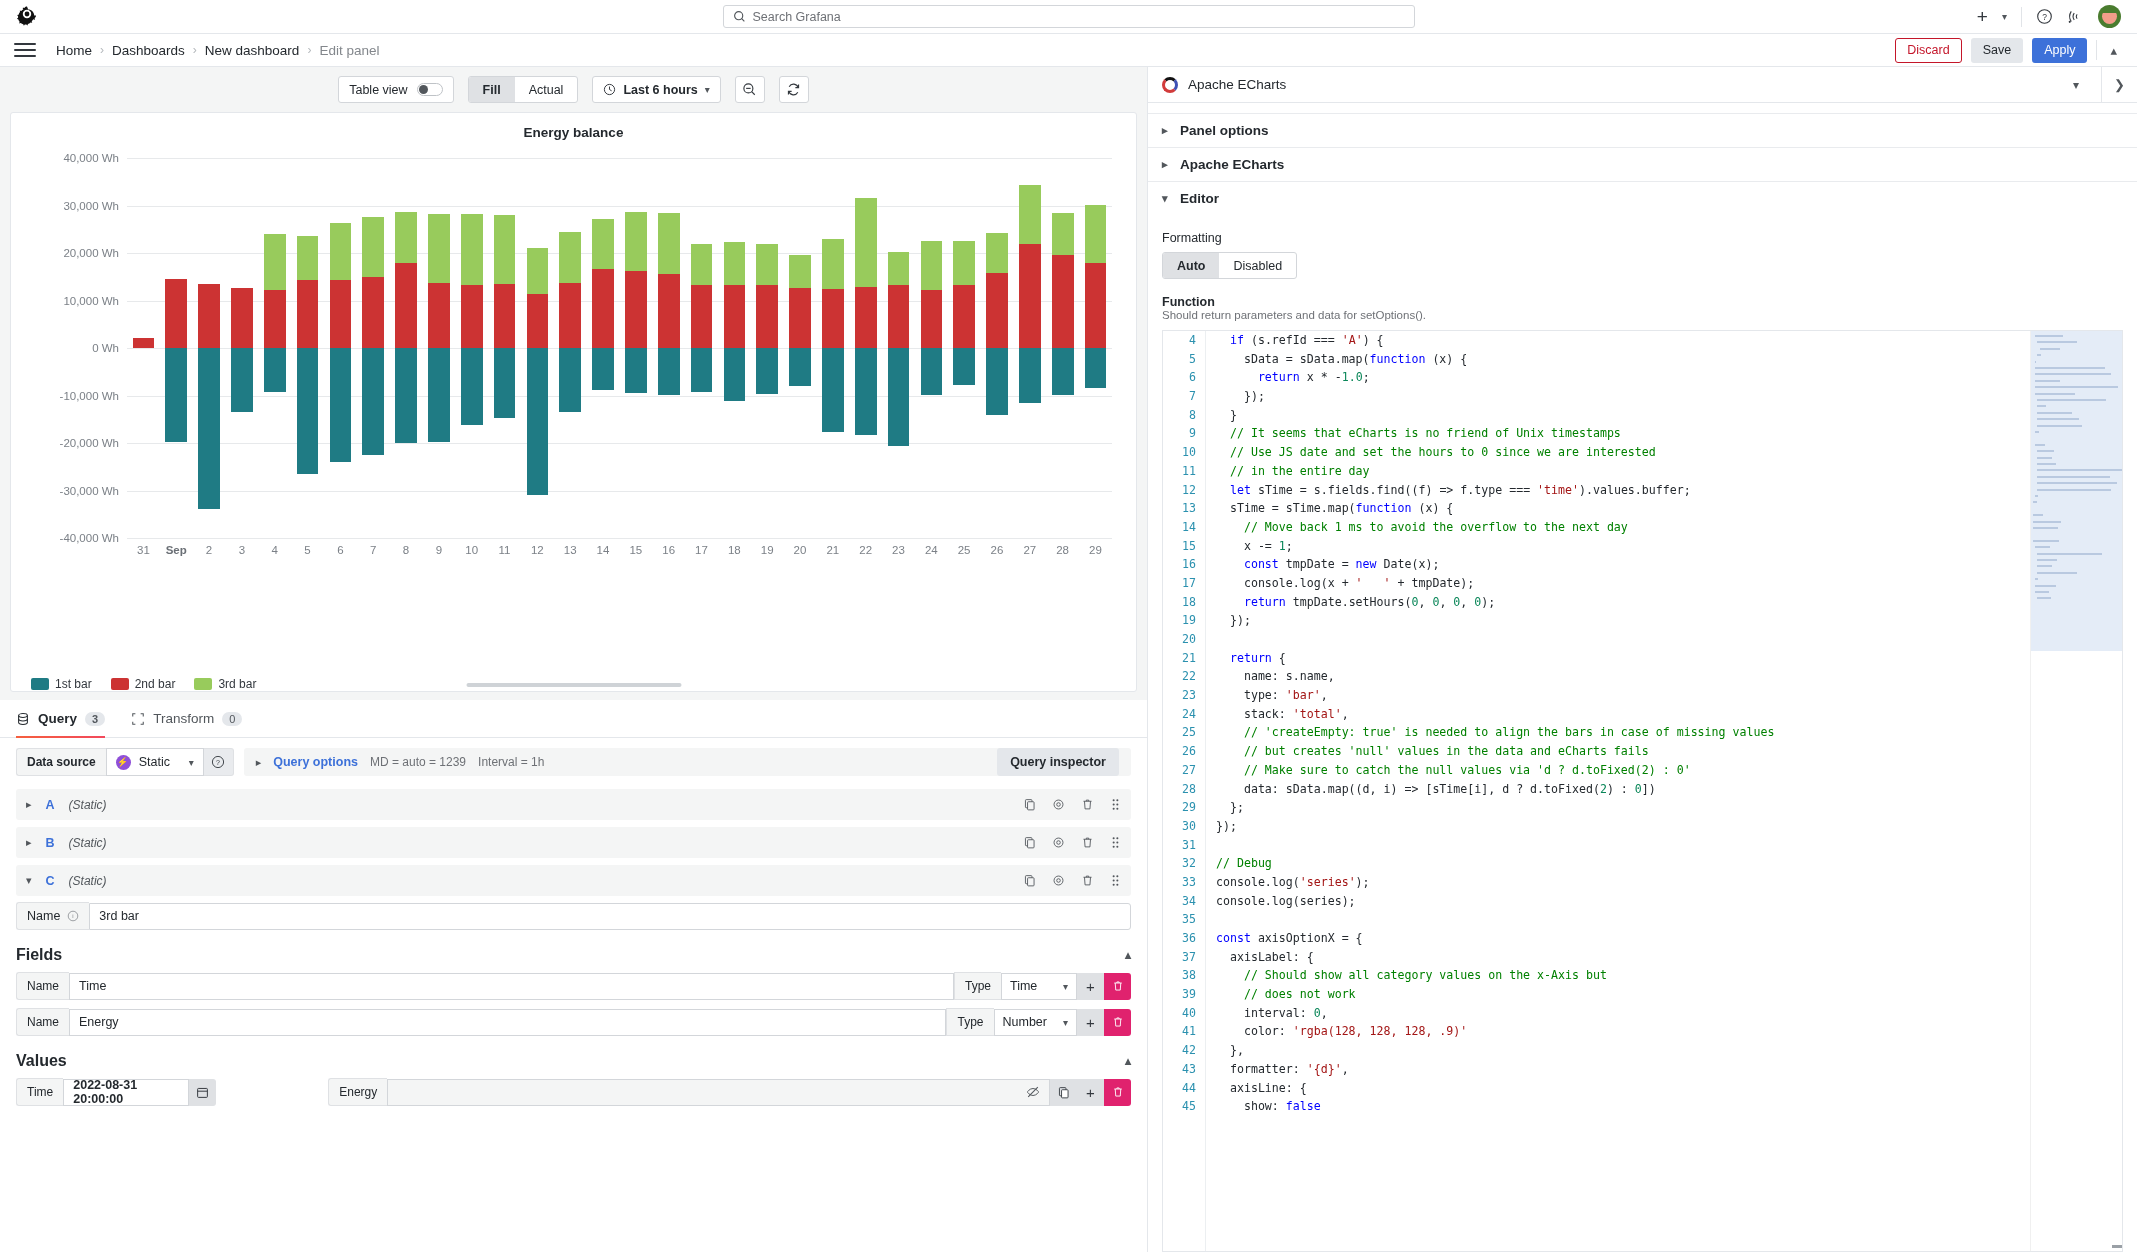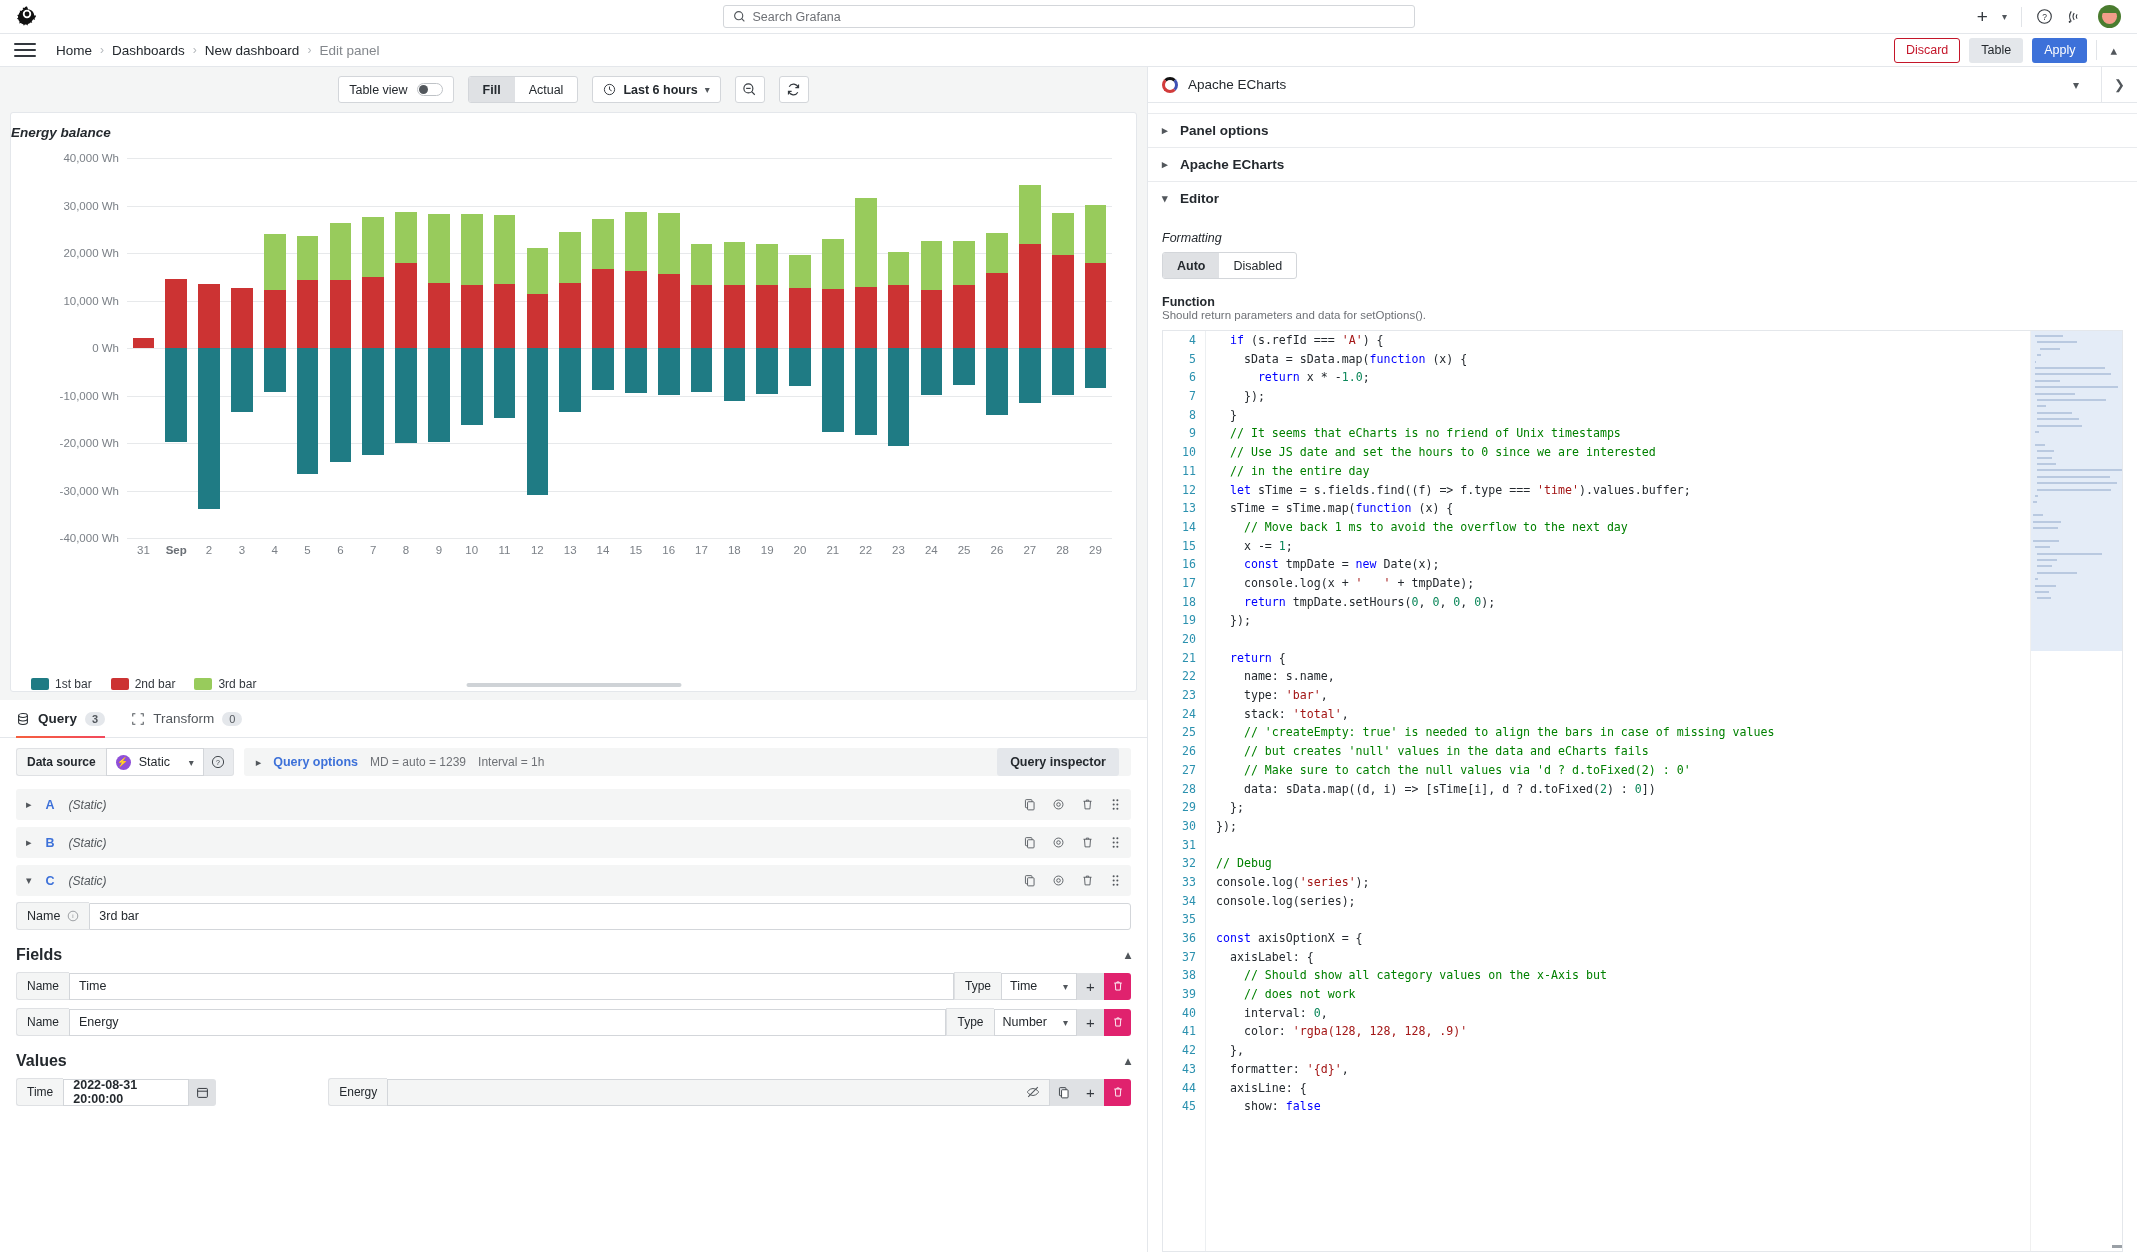--- a/index.html
+++ b/index.html
@@ -68,21 +68,21 @@
   .seg > div { padding:0 14px; display:flex; align-items:center; cursor:pointer; }
   .seg .on { background:#dfe1e4; font-weight:700;}
   .timepick { height:27px; border:1px solid #d3d6da; border-radius:3px; background:#fff; display:flex; align-items:center; gap:7px; padding:0 10px; font-size:12.5px; font-weight:600;}
   .icobtn { height:27px; width:30px; border:1px solid #d3d6da; border-radius:3px; background:#fff; display:flex; align-items:center; justify-content:center;}
 
   
   .panel {
     margin:0 10px; background:#fff; border:1px solid #e4e7eb; border-radius:3px;
     height:580px; display:flex; flex-direction:column; position:relative;
   }
-  .panel-title { text-align:left; font-size:13.5px; font-weight:600; padding-top:12px;font-style:italic;}
+  .panel-title { text-align:center; font-size:13.5px; font-weight:600; padding-top:12px;}
   .chart { flex:1; position:relative; margin:6px 16px 0 16px;}
   .ytick { position:absolute; left:0; width:92px; text-align:right; font-size:11.5px; color:#7b8087; transform:translateY(-50%);}
   .gridline { position:absolute; left:100px; right:8px; height:1px; background:#e7e9eb;}
   .bars { position:absolute; left:100px; right:8px; top:0; bottom:0;}
   .bar-col { position:absolute; bottom:0; top:0;}
   .seg-bar { position:absolute; width:100%; }
   .xaxis { position:absolute; left:100px; right:8px; display:flex;}
   .xlab { font-size:11.5px; color:#7b8087; text-align:center; flex:1;}
   .xlab.b { font-weight:700; color:#6b7076;}
   .legend { display:flex; align-items:center; gap:7px; padding:6px 0 0 20px; font-size:12px; color:#33383e;}
@@ -205,21 +205,21 @@
       <a href="#">Home</a>
       <span class="sp">›</span>
       <a href="#">Dashboards</a>
       <span class="sp">›</span>
       <a href="#">New dashboard</a>
       <span class="sp">›</span>
       <span class="cur">Edit panel</span>
     </div>
     <div class="crumb-actions">
       <div class="btn btn-discard">Discard</div>
-      <div class="btn btn-save">Table</div>
+      <div class="btn btn-save">Save</div>
       <div class="btn btn-apply">Apply</div>
       <span class="sep" style="width:1px;height:20px;background:#e1e4e8;"></span>
       <span class="chev-up">▴</span>
     </div>
   </div>
 
   <div class="main">
 
     <div class="left">
 
@@ -718,21 +718,21 @@
           <span>Apache ECharts</span>
         </div>
         <div class="optsec" style="border-bottom:none;">
           <span class="c">▾</span>
           <span>Editor</span>
         </div>
       </div>
 
       <div class="editor-body">
 
-        <div class="flbl" style="margin-top:16px;font-style:italic;">Formatting</div>
+        <div class="flbl" style="margin-top:16px;">Formatting</div>
         <div class="seg" style="margin-top:7px;width:fit-content;">
           <div class="on">Auto</div>
           <div>Disabled</div>
         </div>
 
         <div class="flbl" style="margin-top:16px;font-weight:600;">Function</div>
         <div class="sub">Should return parameters and data for setOptions().</div>
 
         <div class="code-wrap">
           <div class="code">

